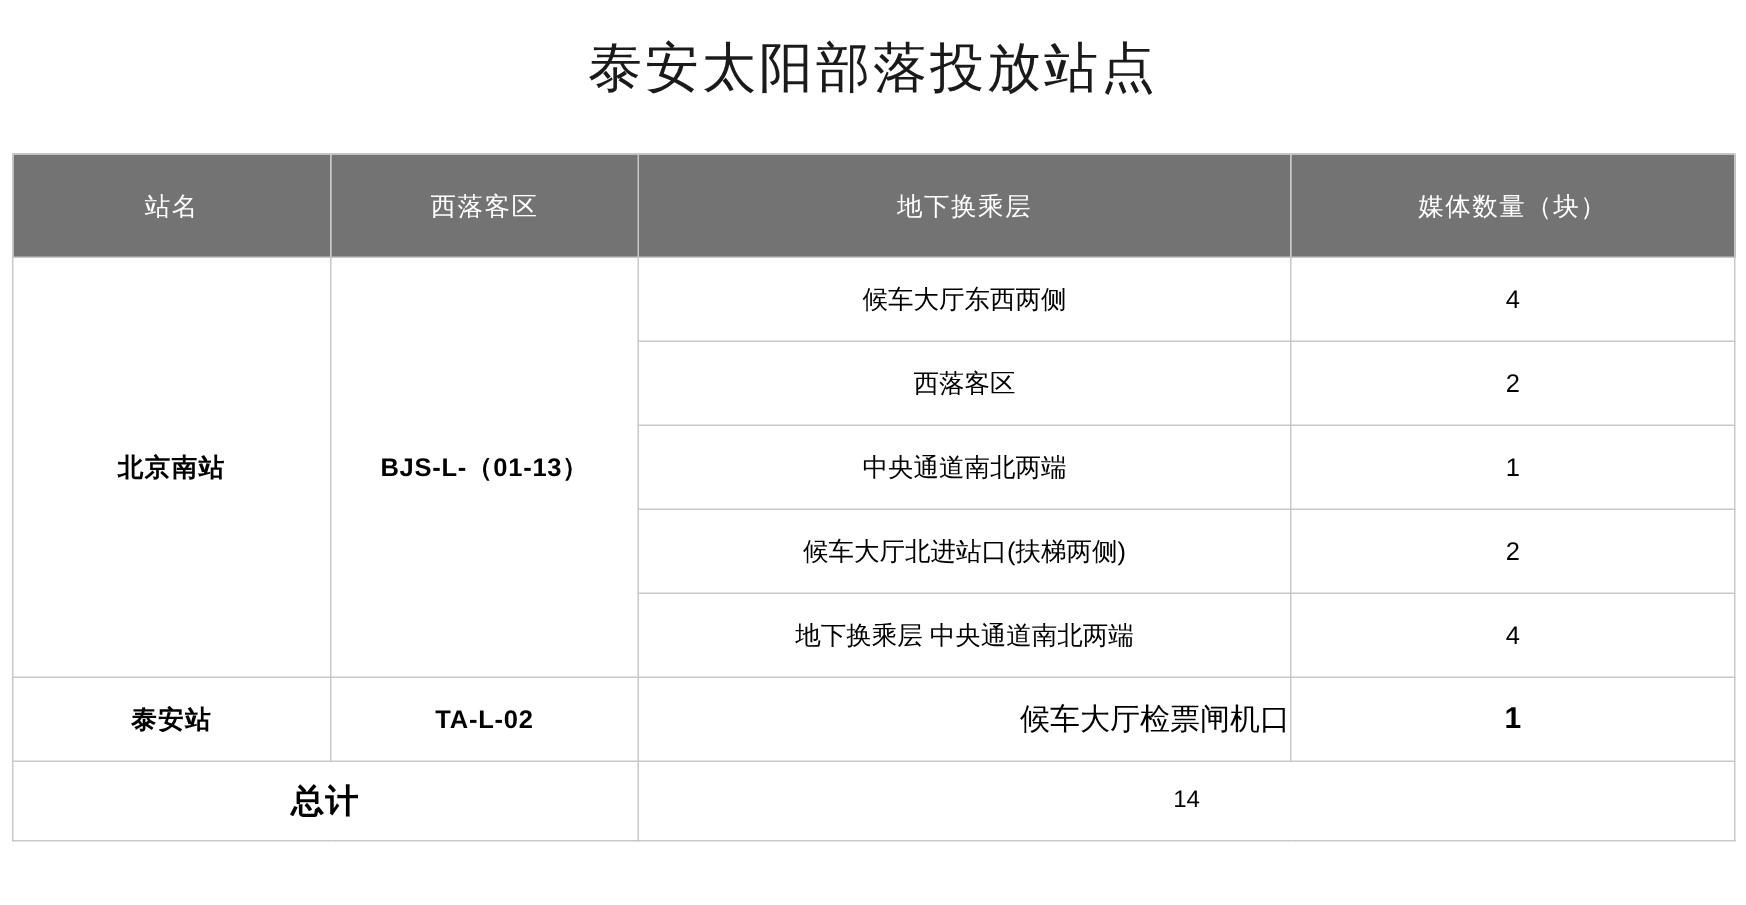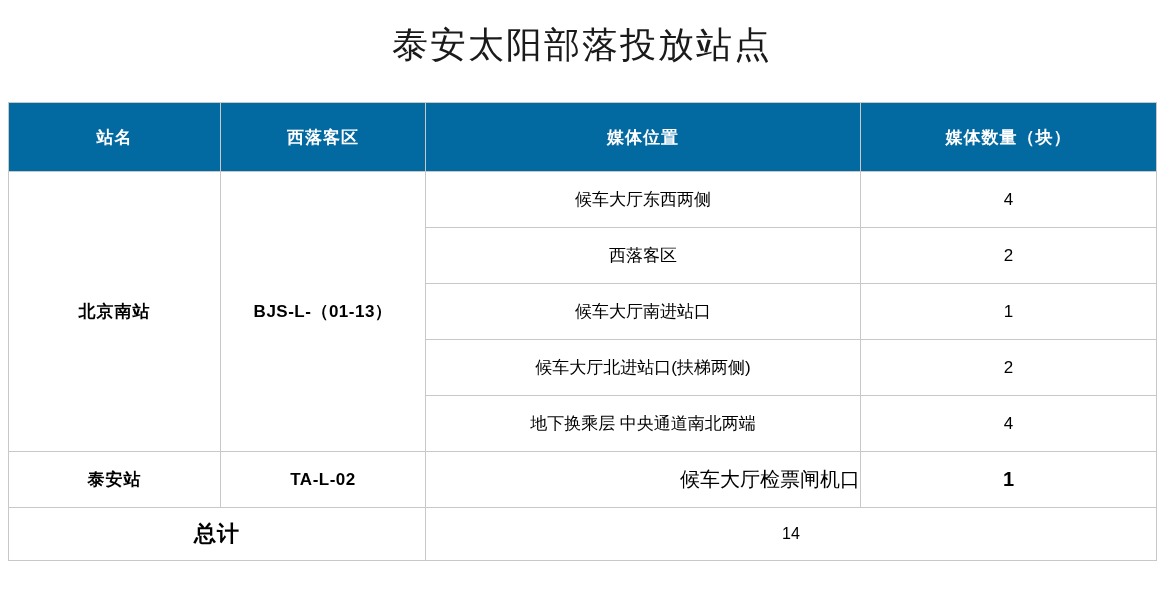--- a/index.html
+++ b/index.html
@@ -41,23 +41,23 @@
   }
   table.media-table td,
   table.media-table th {
     border: 1px solid #c8c8c8;
     text-align: center;
     vertical-align: middle;
     font-size: 17px;
     padding: 0;
   }
   thead th {
-    background: #0369a1;
+    background: #737373;
     color: #ffffff;
-    font-weight: bold;
+    font-weight: normal;
     font-size: 16px;
     height: 68px;
     border: 1px solid #d80c18;
     letter-spacing: 1px;
   }
   td.station-cell {
     font-weight: bold;
     font-size: 17px;
     letter-spacing: 1px;
   }
@@ -110,38 +110,38 @@
       <colgroup>
         <col class="col-station">
         <col class="col-code">
         <col class="col-loc">
         <col class="col-count">
       </colgroup>
       <thead>
         <tr>
           <th>站名</th>
           <th>西落客区</th>
-          <th>媒体位置</th>
+          <th>地下换乘层</th>
           <th>媒体数量（块）</th>
         </tr>
       </thead>
       <tbody>
 
         <tr class="bjs-row">
           <td class="station-cell" rowspan="5">北京南站</td>
           <td class="code-cell" rowspan="5">BJS-L-（01-13）</td>
           <td class="loc-cell">候车大厅东西两侧</td>
           <td class="count-cell">4</td>
         </tr>
         <tr class="bjs-row">
           <td class="loc-cell">西落客区</td>
           <td class="count-cell">2</td>
         </tr>
         <tr class="bjs-row">
-          <td class="loc-cell">候车大厅南进站口</td>
+          <td class="loc-cell">中央通道南北两端</td>
           <td class="count-cell">1</td>
         </tr>
         <tr class="bjs-row">
           <td class="loc-cell">候车大厅北进站口(扶梯两侧)</td>
           <td class="count-cell">2</td>
         </tr>
         <tr class="bjs-row">
           <td class="loc-cell">地下换乘层 中央通道南北两端</td>
           <td class="count-cell">4</td>
         </tr>

